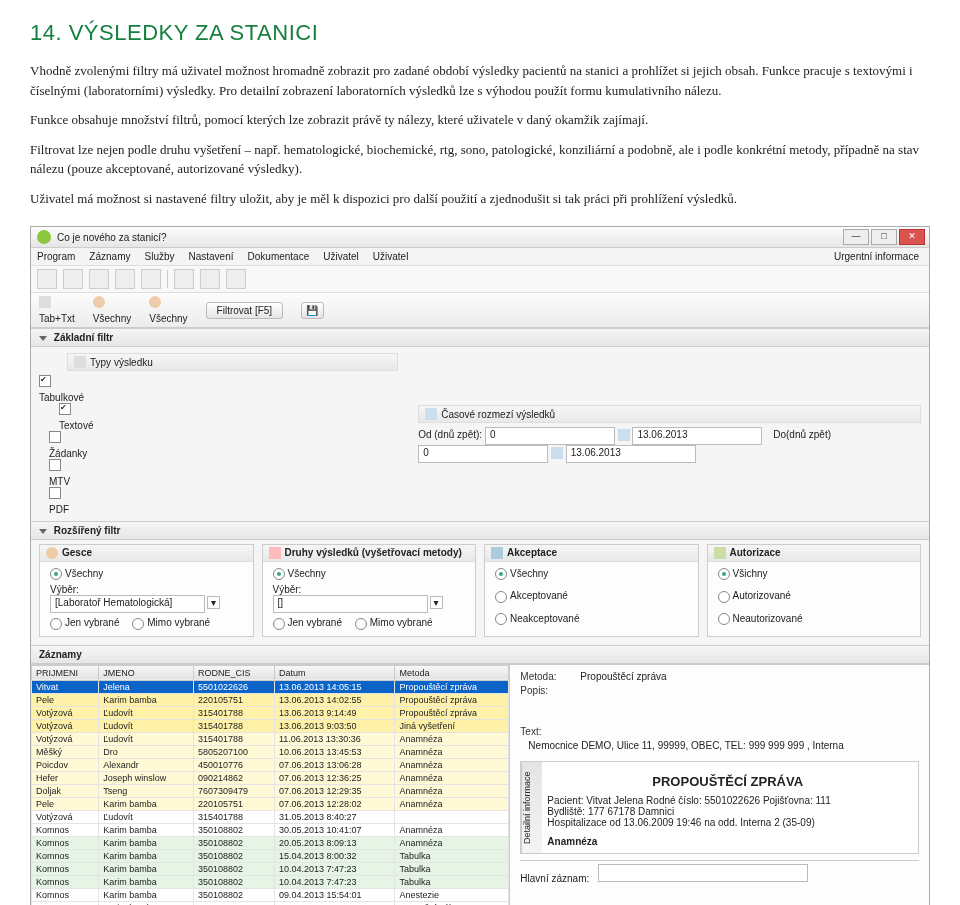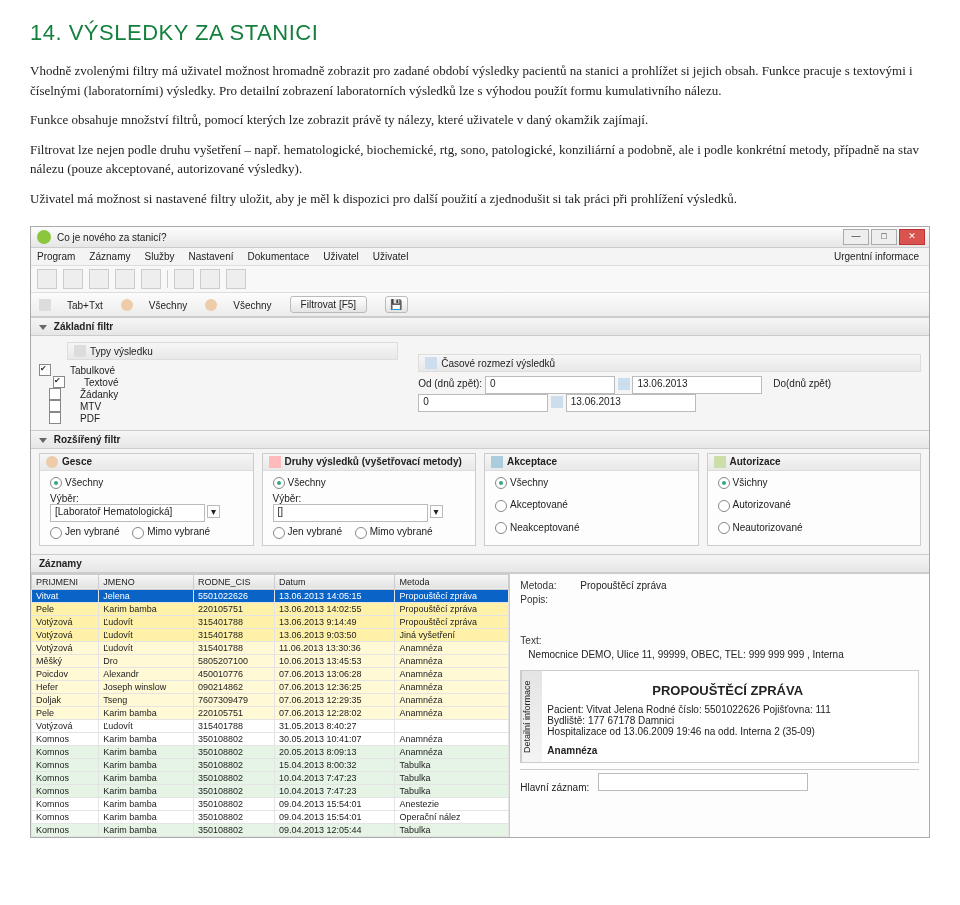--- a/index.html
+++ b/index.html
@@ -130,21 +130,21 @@
     background: #f5f5f5;
     display: flex;
     gap: 20px;
     align-items: center;
     flex-wrap: wrap;
   }
   .check { display:inline-block; width:10px;height:10px;border:1px solid #888;background:#fff;margin-right:3px;vertical-align:middle;}
   .check.on::after{content:"✔";font-size:8px;position:relative;top:-3px;left:0;color:#333;}
   .radio { display:inline-block;width:10px;height:10px;border:1px solid #888;border-radius:50%;background:#fff;margin-right:3px;vertical-align:middle;}
   .radio.on::after{content:"";display:block;width:4px;height:4px;background:#3a7;border-radius:50%;margin:3px;}
-  .chip { display:flex;align-items:flex-end;gap:16px;}
+  .chip { display:flex;align-items:flex-start;gap:5px;flex-direction:column;}
   .small-ico {
     width:12px;height:12px;display:inline-block;vertical-align:middle;
   }
   .ico-cal{background:#cde;}
   .ico-group{background:#eca;border-radius:50%;}
   .ico-med{background:#fbb;}
   .fieldgroup {
     border: 1px solid #ccc;
     background: #fdfdfd;
     padding: 6px 10px;
@@ -307,21 +307,21 @@
     <div class="panel">
       <div style="flex:1">
         <div style="background:linear-gradient(#f6f6f6,#e8e8e8);padding:2px 6px;border:1px solid #ddd;margin-bottom:4px;display:flex;align-items:center;gap:4px;margin-left:28px;">
           <span class="small-ico" style="background:#ddd"></span>
           <span>Typy výsledku</span>
         </div>
         <span class="chip">
             <span class="check on"></span>
             <span>Tabulkové</span>
           </span>
-        <span class="chip" style="margin-left:14px">
+        <span class="chip" style="margin-left:20px">
             <span class="check on"></span>
             <span>Textové</span>
           </span>
         <span class="chip" style="margin-left:10px">
             <span class="check"></span>
             <span>Žádanky</span>
           </span>
         <span class="chip" style="margin-left:10px">
             <span class="check"></span>
             <span>MTV</span>

